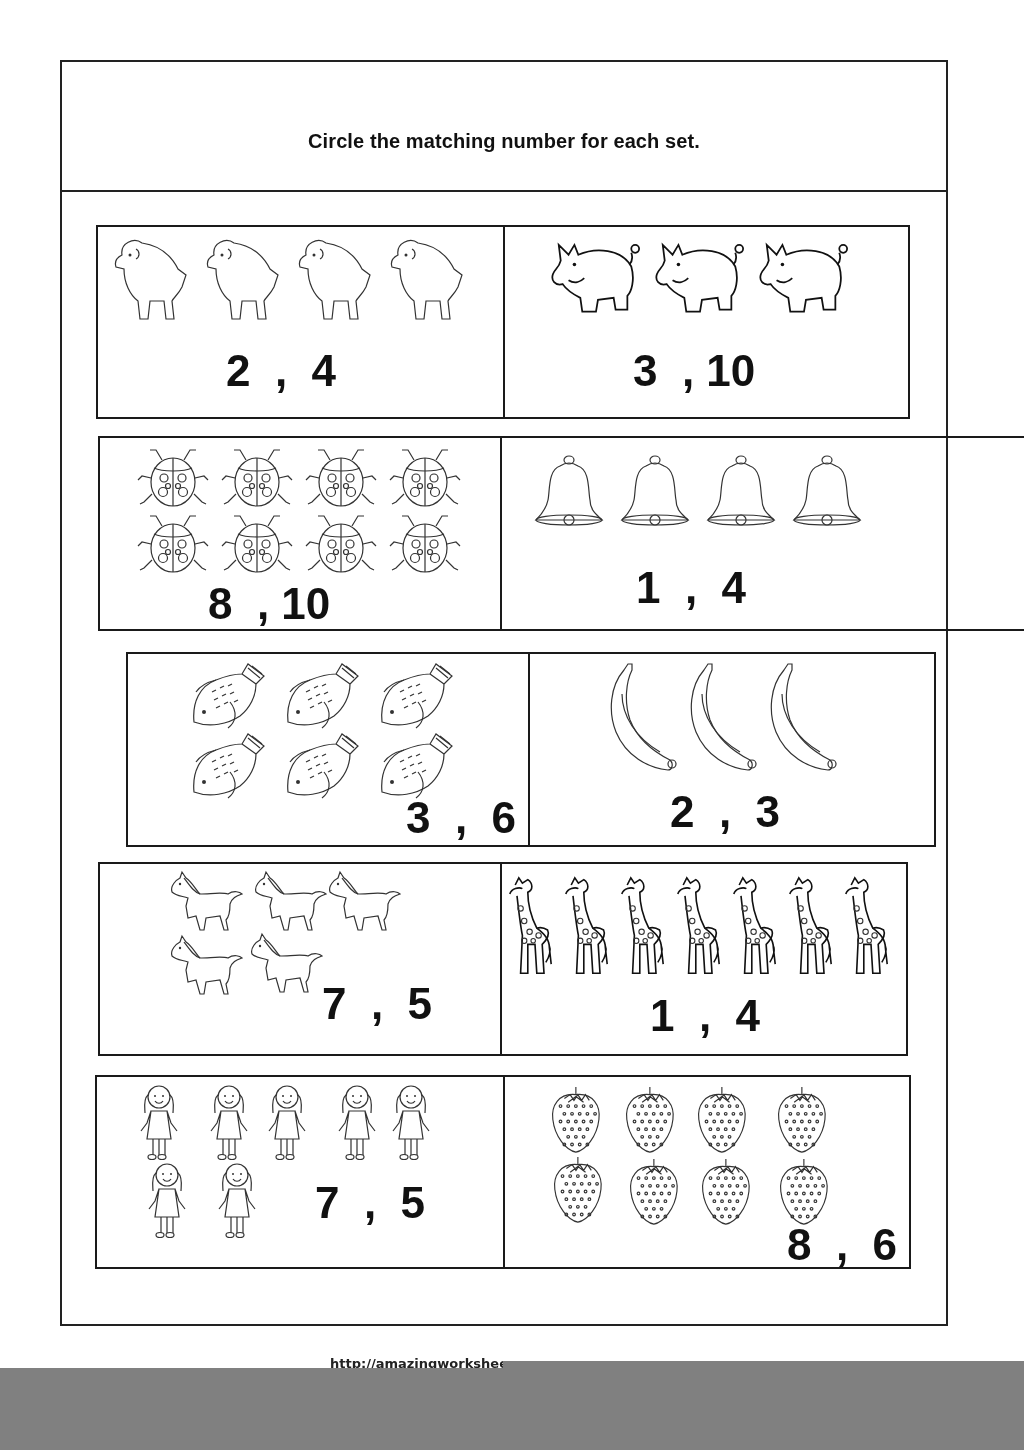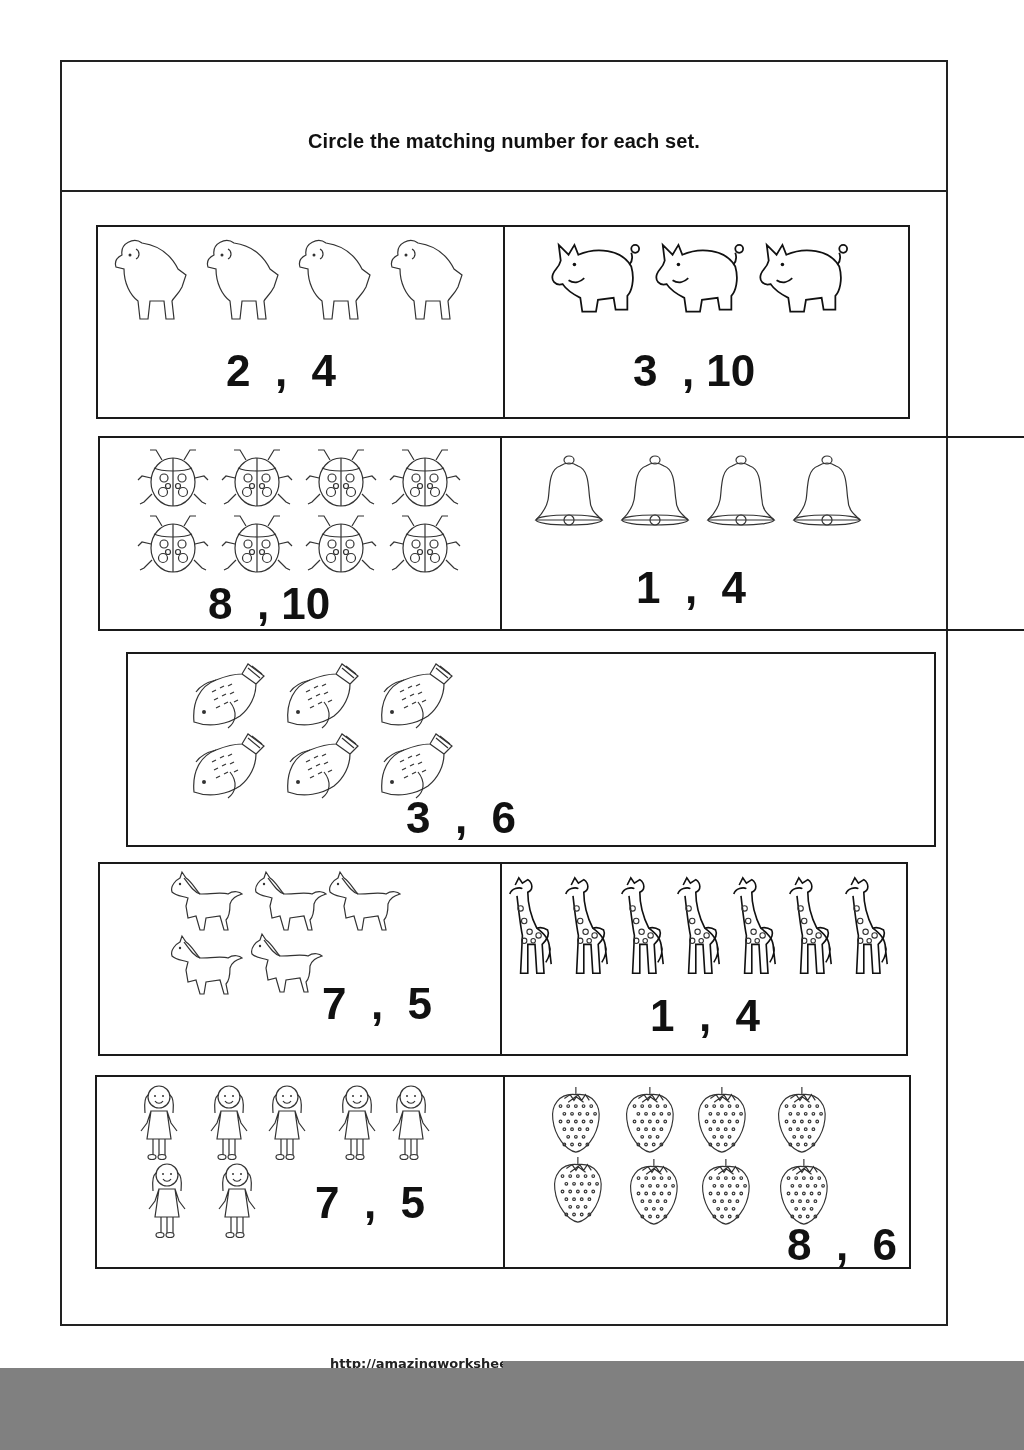--- a/index.html
+++ b/index.html
@@ -253,20 +253,40 @@
         <div class="pic" style="left: 188px; top: 70px;"><svg width="78" height="70" viewBox="0 0 78 70">
             <path class="ln" d="M4 60 C2 40 10 24 26 18 C36 14 46 12 52 12 L58 2 L74 14 L66 22 C66 34 60 46 50 54 C38 62 20 66 4 60 Z"></path>
             <path class="ln" d="M6 30 C10 24 18 20 26 18 M52 12 L66 22 M58 6 L70 16 M62 4 L72 12"></path>
             <path class="ln" d="M40 40 C48 50 46 60 38 66"></path>
             <circle cx="14" cy="50" r="2" fill="#333"></circle>
             <path class="ln" d="M22 30 l4 -2 M30 26 l4 -2 M38 24 l4 -2 M24 38 l4 -2 M32 34 l4 -2 M40 32 l4 -2 M26 46 l4 -2 M34 42 l4 -2 M44 40 l4 -2"></path>
           </svg></div>
       </div>
     <div class="choices" style="left:278px; top:142px;">3  ,  6</div>
   </div>
+  <div class="cell right" style="left:400px; right:0;">
+    <div class="pics" id="pics-bananas" style="left:76px; top:6px;">
+        <div class="pic" style="left: 0px; top: 0px;"><svg width="78" height="112" viewBox="0 0 78 112">
+            <path class="ln" d="M22 4 L26 4 L26 10 C20 22 18 42 24 60 C32 80 48 92 64 100 C68 104 66 110 62 110 C42 108 20 96 10 72 C2 52 4 26 18 10 L22 4 Z"></path>
+            <path class="ln" d="M16 34 C16 56 30 78 54 92"></path>
+            <circle cx="66" cy="104" r="4" class="ln"></circle>
+          </svg></div>
+        <div class="pic" style="left: 80px; top: 0px;"><svg width="78" height="112" viewBox="0 0 78 112">
+            <path class="ln" d="M22 4 L26 4 L26 10 C20 22 18 42 24 60 C32 80 48 92 64 100 C68 104 66 110 62 110 C42 108 20 96 10 72 C2 52 4 26 18 10 L22 4 Z"></path>
+            <path class="ln" d="M16 34 C16 56 30 78 54 92"></path>
+            <circle cx="66" cy="104" r="4" class="ln"></circle>
+          </svg></div>
+        <div class="pic" style="left: 160px; top: 0px;"><svg width="78" height="112" viewBox="0 0 78 112">
+            <path class="ln" d="M22 4 L26 4 L26 10 C20 22 18 42 24 60 C32 80 48 92 64 100 C68 104 66 110 62 110 C42 108 20 96 10 72 C2 52 4 26 18 10 L22 4 Z"></path>
+            <path class="ln" d="M16 34 C16 56 30 78 54 92"></path>
+            <circle cx="66" cy="104" r="4" class="ln"></circle>
+          </svg></div>
+      </div>
+    <div class="choices" style="left:140px; top:136px;">2  ,  3</div>
+  </div>
 </div>
 
 <div class="row" style="left:98px; top:862px; width:810px; height:194px;">
   <div class="cell" style="left:0; width:400px;">
     <div class="pics" id="pics-horses" style="left:66px; top:8px;">
         <div class="pic" style="left: 0px; top: 0px;"><svg width="76" height="58" viewBox="0 0 76 58">
             <path class="ln" d="M6 20 C4 14 10 8 14 6 L16 0 L20 6 C26 10 30 18 34 22 C44 22 56 20 62 22 C68 18 74 20 76 22 C70 24 66 26 64 32 C64 40 62 46 60 48 L62 58 L58 58 L54 44 L40 46 L38 58 L34 58 L30 44 L22 46 L20 34 L22 26 C16 24 10 24 6 20 Z"></path>
             <circle cx="14" cy="12" r="1.2" fill="#333"></circle>
             <path class="ln" d="M18 6 C24 14 28 20 34 22"></path>
           </svg></div>

